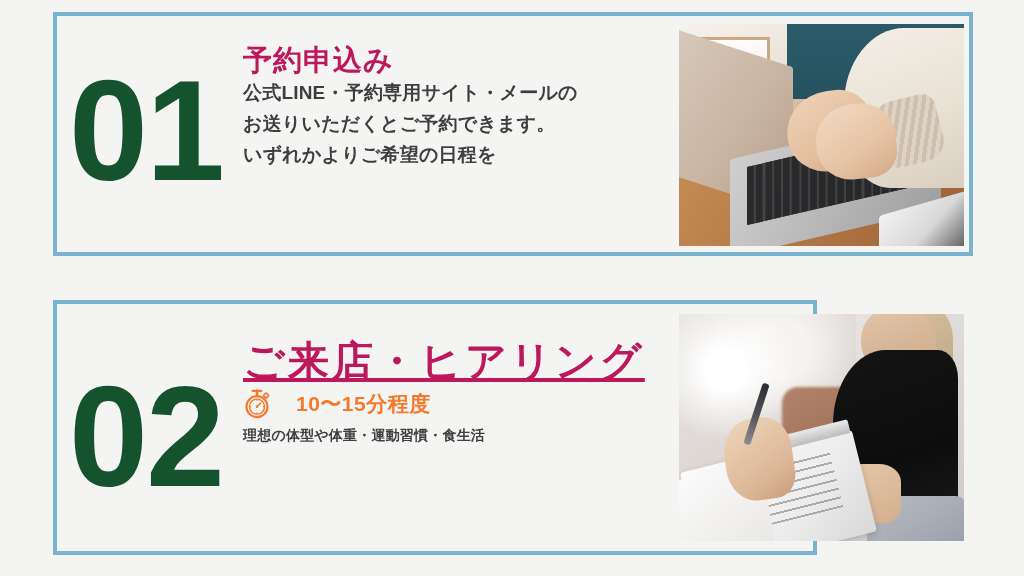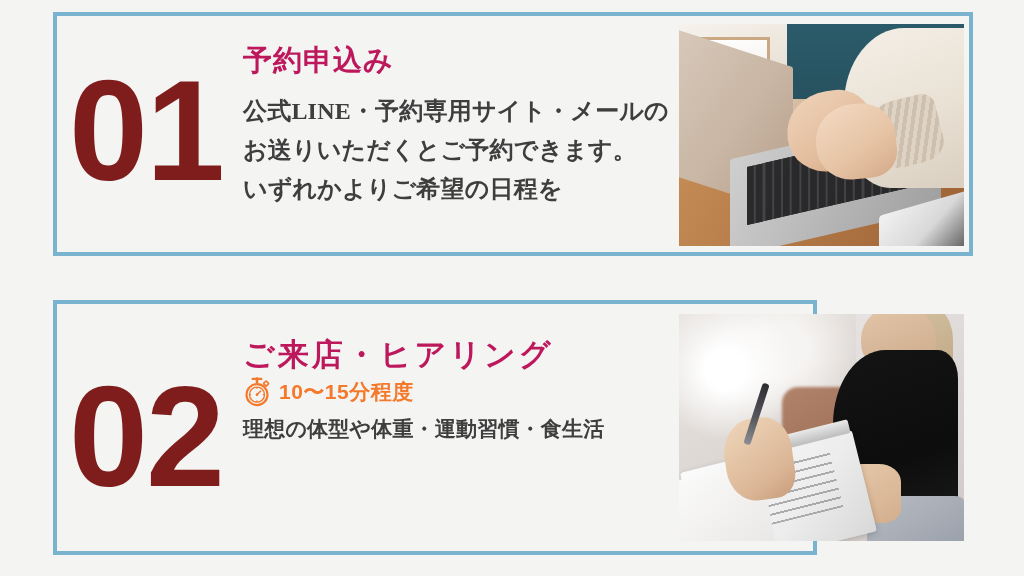--- a/index.html
+++ b/index.html
@@ -21,21 +21,21 @@
     border: 4px solid #7ab3cf;
     background: #f4f4f3;
     display: flex;
     align-items: stretch;
   }
 
   #card-01 { left: 53px; top: 12px; width: 920px; height: 244px; }
   #card-02 { left: 53px; top: 300px; width: 764px; height: 255px; }
 
   .card-number {
-    color: #7f1d1d;
+    color: #14532d;
     font-weight: 700;
     line-height: 1;
     letter-spacing: -2px;
     user-select: none;
     position: absolute;
   }
   #card-01 .card-number {
     font-size: 142px;
     left: 12px;
     top: 44px;
@@ -53,26 +53,26 @@
   #card-02 .card-body { left: 186px; top: 32px; width: 430px; }
 
   .card-title {
     color: #be185d;
     font-weight: 700;
     margin: 0;
     line-height: 1.25;
     white-space: nowrap;
   }
   #card-01 .card-title { font-size: 29px; letter-spacing: 1px; }
-  #card-02 .card-title { font-size: 31px; letter-spacing: 3px; }
+  #card-02 .card-title { font-size: 41px; letter-spacing: 3px; text-decoration: underline; }
 
   .duration-row {
     display: flex;
     align-items: center;
-    gap: 8px;
+    gap: 25px;
     margin-top: 2px;
   }
   .stopwatch-icon {
     width: 28px;
     height: 30px;
     flex: 0 0 auto;
     display: block;
   }
   .duration-label {
     color: #f4792b;
@@ -81,28 +81,26 @@
     letter-spacing: 0.5px;
     white-space: nowrap;
   }
 
   .card-desc {
     color: #3e3e3e;
     font-weight: 700;
     margin: 0;
   }
   #card-01 .card-desc {
-    font-size: 24px;
+    font-size: 19px;
     line-height: 1.62;
-    margin-top: 14px;
     letter-spacing: 0.2px;
-    font-family: Liberation Serif, serif;
   }
   #card-02 .card-desc {
-    font-size: 21px;
+    font-size: 14px;
     line-height: 1.5;
     margin-top: 6px;
     letter-spacing: 0.2px;
   }
   .card-desc span { display: block; white-space: nowrap; }
 
   
   .card-photo {
     position: absolute;
     overflow: hidden;

